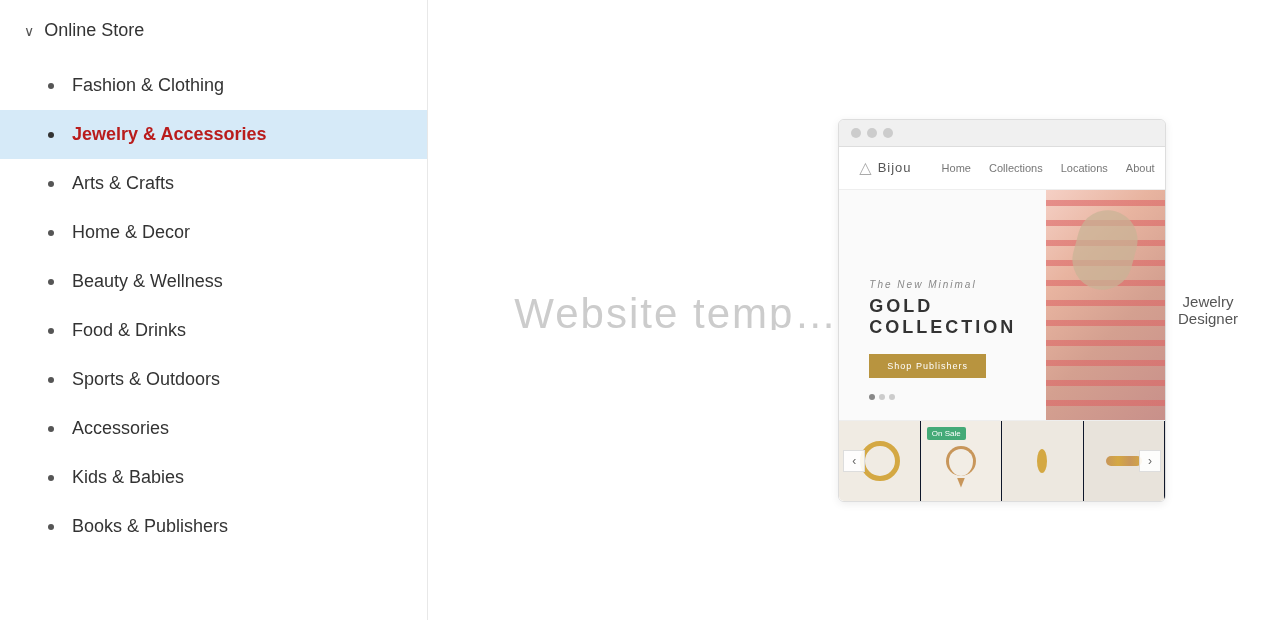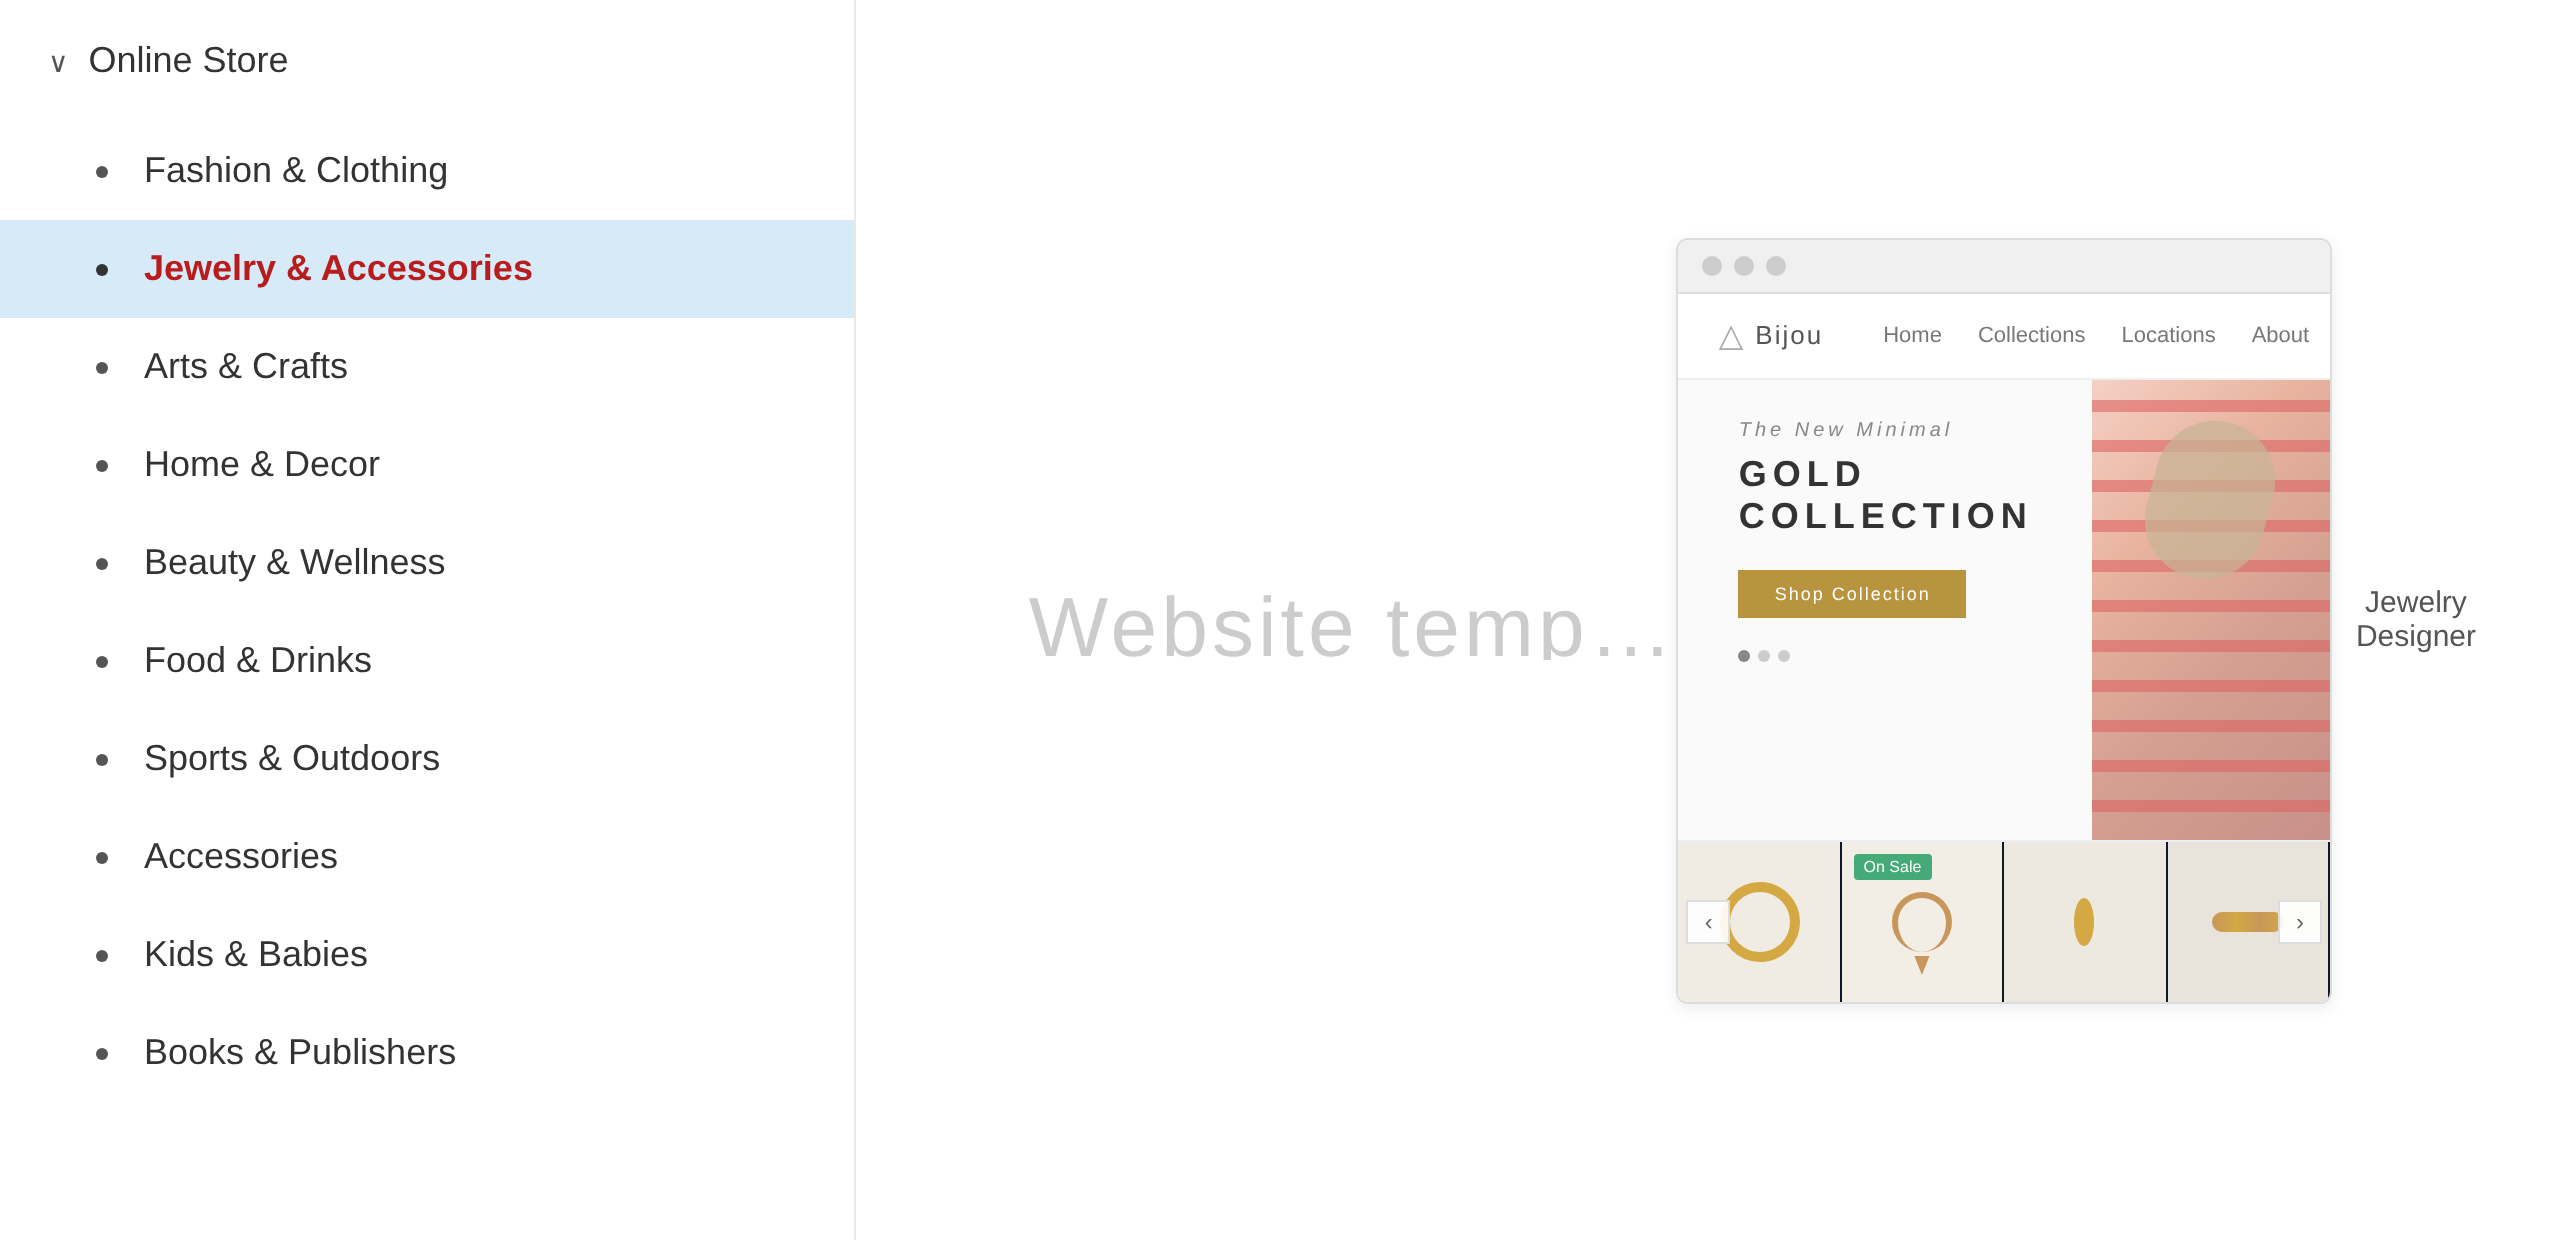--- a/index.html
+++ b/index.html
@@ -175,21 +175,21 @@
       display: flex;
       height: 230px;
       position: relative;
       overflow: hidden;
     }
 
     .preview-hero-text {
       flex: 1;
       display: flex;
       flex-direction: column;
-      justify-content: flex-start;
+      justify-content: flex-end;
       padding: 20px 30px;
       background: #fafafa;
     }
 
     .hero-subtitle {
       font-size: 10px;
       color: #888;
       letter-spacing: 2px;
       margin-bottom: 6px;
       font-style: italic;
@@ -483,21 +483,21 @@
             <span>About</span>
             <span>Jewelry</span>
           </div>
         <div class="preview-nav-cart">🛍</div>
       </div>
 
       <div class="preview-hero">
         <div class="preview-hero-text">
           <div class="hero-subtitle">The New Minimal</div>
           <div class="hero-title">GOLD COLLECTION</div>
-          <div class="hero-btn">Shop Collection</div>
+          <div class="hero-btn">Shop Publishers</div>
           <div class="hero-dots">
             <div class="hero-dot active"></div>
             <div class="hero-dot"></div>
             <div class="hero-dot"></div>
           </div>
         </div>
         <div class="preview-hero-image"></div>
       </div>
 
       <div class="preview-products">

